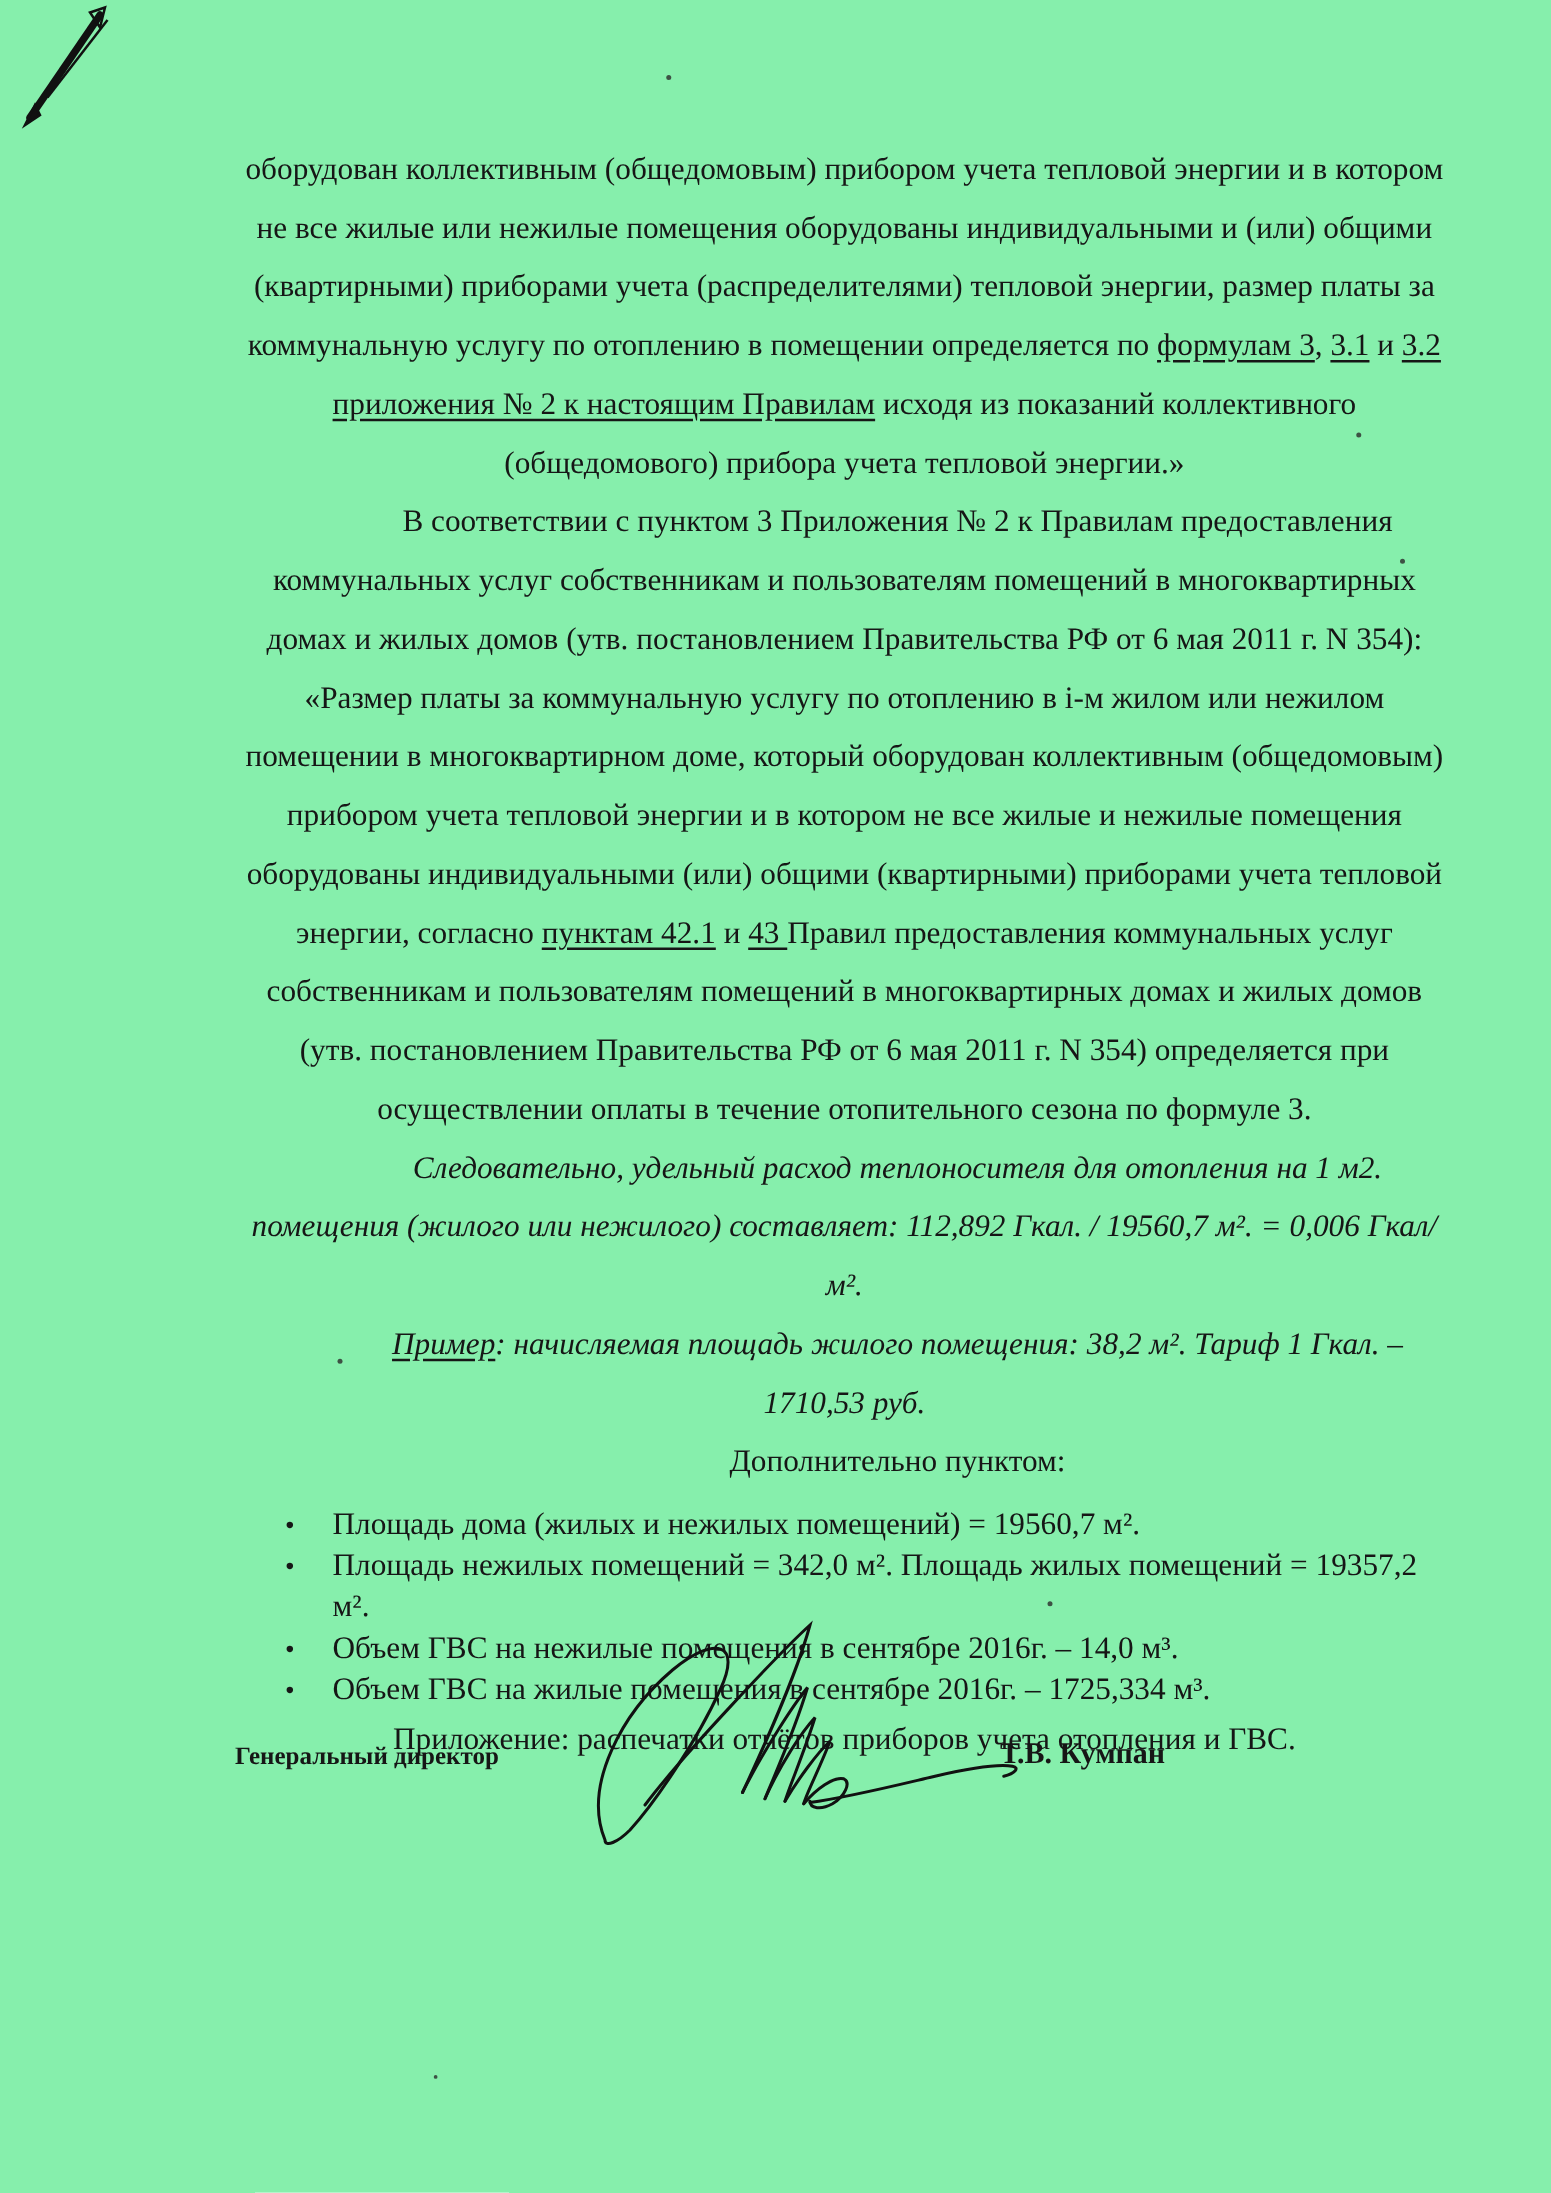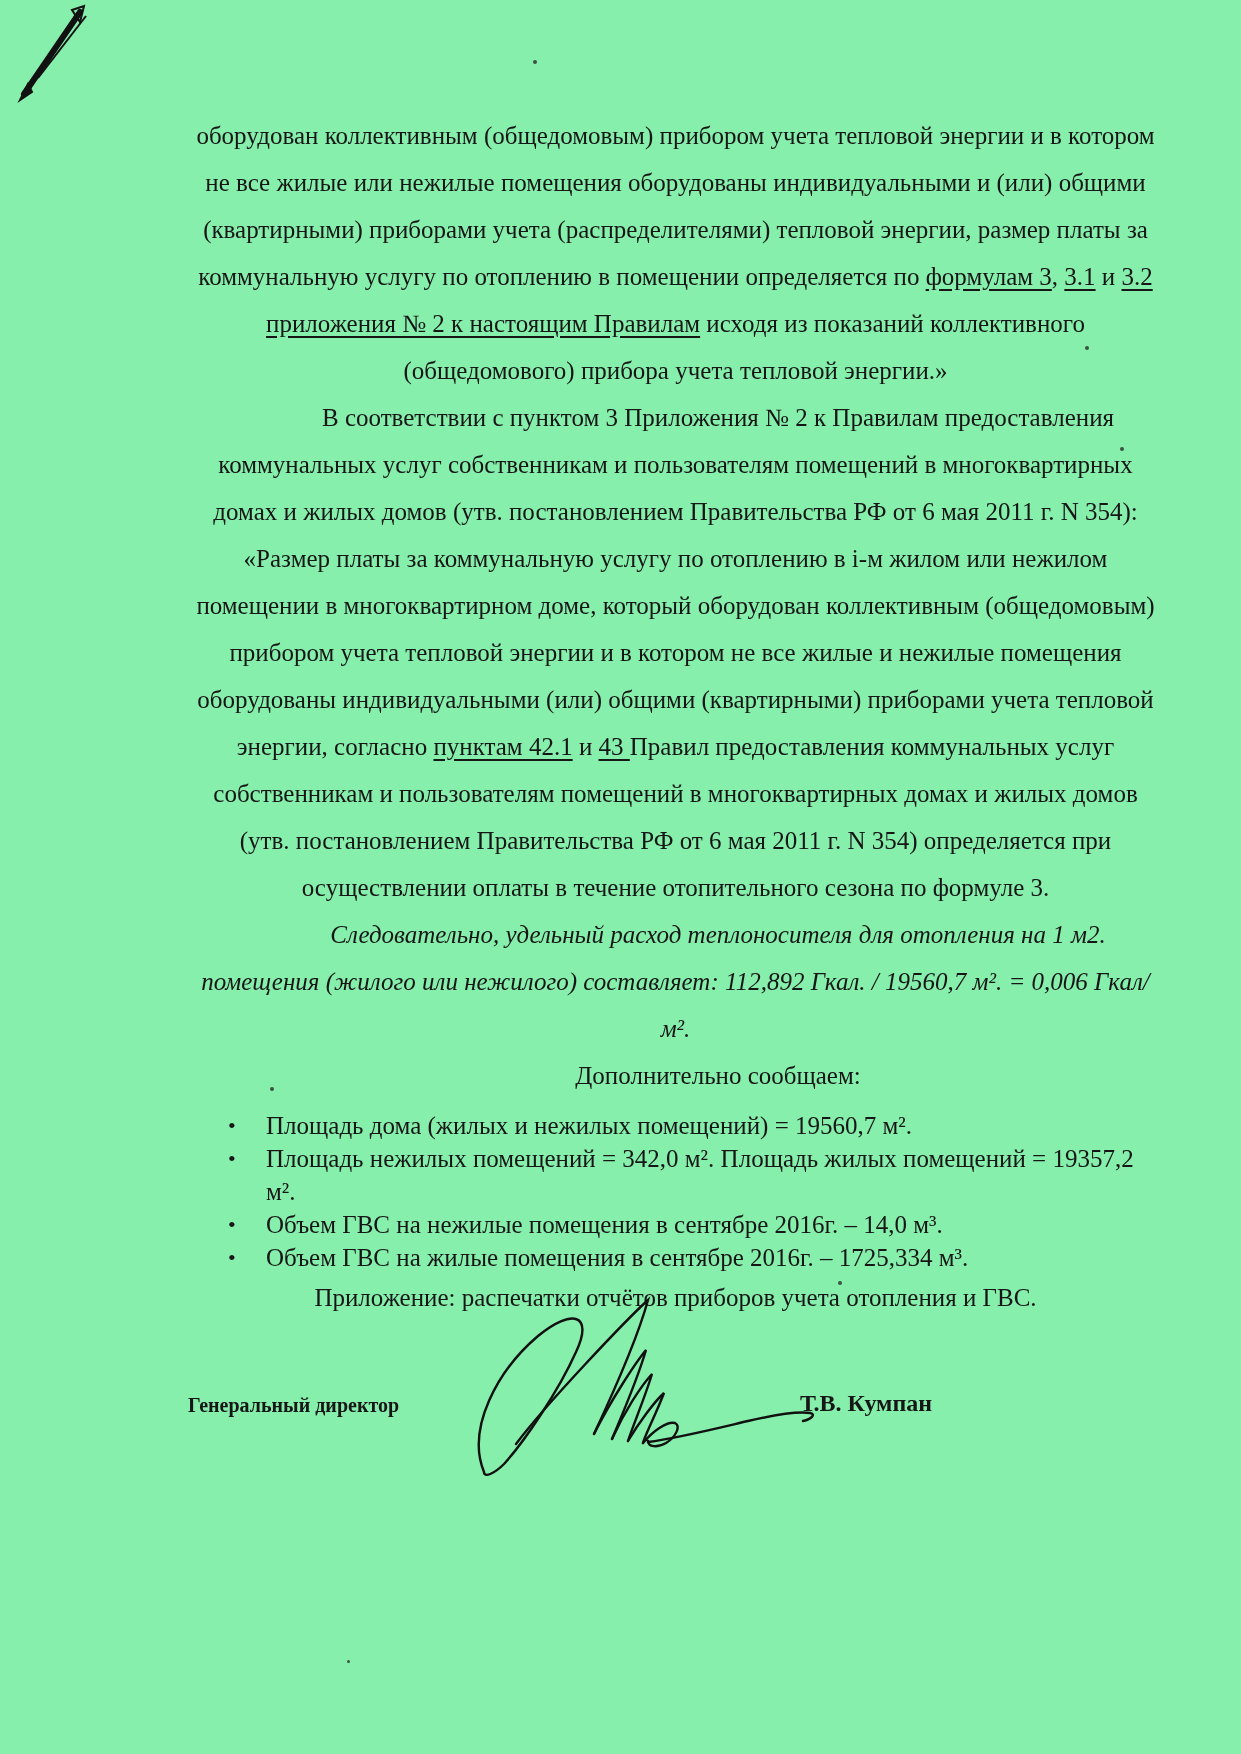--- a/index.html
+++ b/index.html
@@ -55,21 +55,22 @@
   <div class="speck" style="left:1085px;top:346px;"></div>
   <div class="speck" style="left:1120px;top:447px;"></div>
   <div class="speck" style="left:270px;top:1087px;"></div>
   <div class="speck" style="left:838px;top:1281px;"></div>
   <div class="speck" style="left:347px;top:1660px;width:3px;height:3px;"></div>
 
   <div class="doc">
     <p><span>оборудован коллективным (общедомовым) прибором учета тепловой энергии и в котором не все жилые или нежилые помещения оборудованы индивидуальными и (или) общими (квартирными) приборами учета (распределителями) тепловой энергии, размер платы за коммунальную услугу по отоплению в помещении определяется по </span><span class="u">формулам 3</span><span>, </span><span class="u">3.1</span><span> и </span><span class="u">3.2 приложения № 2 к настоящим Правилам</span><span> исходя из показаний коллективного (общедомового) прибора учета тепловой энергии.»</span></p>
     <p class="indent"><span>В соответствии с пунктом 3 Приложения № 2 к Правилам предоставления коммунальных услуг собственникам и пользователям помещений в многоквартирных домах и жилых домов (утв. постановлением Правительства РФ от 6 мая 2011 г. N 354): «Размер платы за коммунальную услугу по отоплению в i-м жилом или нежилом помещении в многоквартирном доме, который оборудован коллективным (общедомовым) прибором учета тепловой энергии и в котором не все жилые и нежилые помещения оборудованы индивидуальными (или) общими (квартирными) приборами учета тепловой энергии, согласно </span><span class="u">пунктам 42.1</span><span> и </span><span class="u">43 </span><span> Правил предоставления коммунальных услуг собственникам и пользователям помещений в многоквартирных домах и жилых домов (утв. постановлением Правительства РФ от 6 мая 2011 г. N 354) определяется при осуществлении оплаты в течение отопительного сезона по формуле 3.</span></p>
     <p class="indent ital"><span>Следовательно, удельный расход теплоносителя для отопления на 1 м2. помещения (жилого или нежилого) составляет: 112,892 Гкал. / 19560,7 м². = 0,006 Гкал/м².</span></p>
-    <p class="indent">Дополнительно сообщаем:</p>
+    <p class="indent ital"><span class="u">Пример</span><span>: начисляемая площадь жилого помещения: 38,2 м². Тариф 1 Гкал. – 1710,53 руб.</span></p>
+    <p class="indent">Дополнительно пунктом:</p>
 
     <ul class="bullets">
       <li>
         <span class="dot">•</span>
         <span>Площадь дома (жилых и нежилых помещений) = 19560,7 м².</span>
       </li>
       <li>
         <span class="dot">•</span>
         <span>Площадь нежилых помещений = 342,0 м².  Площадь жилых помещений = 19357,2 м².</span>
       </li>

